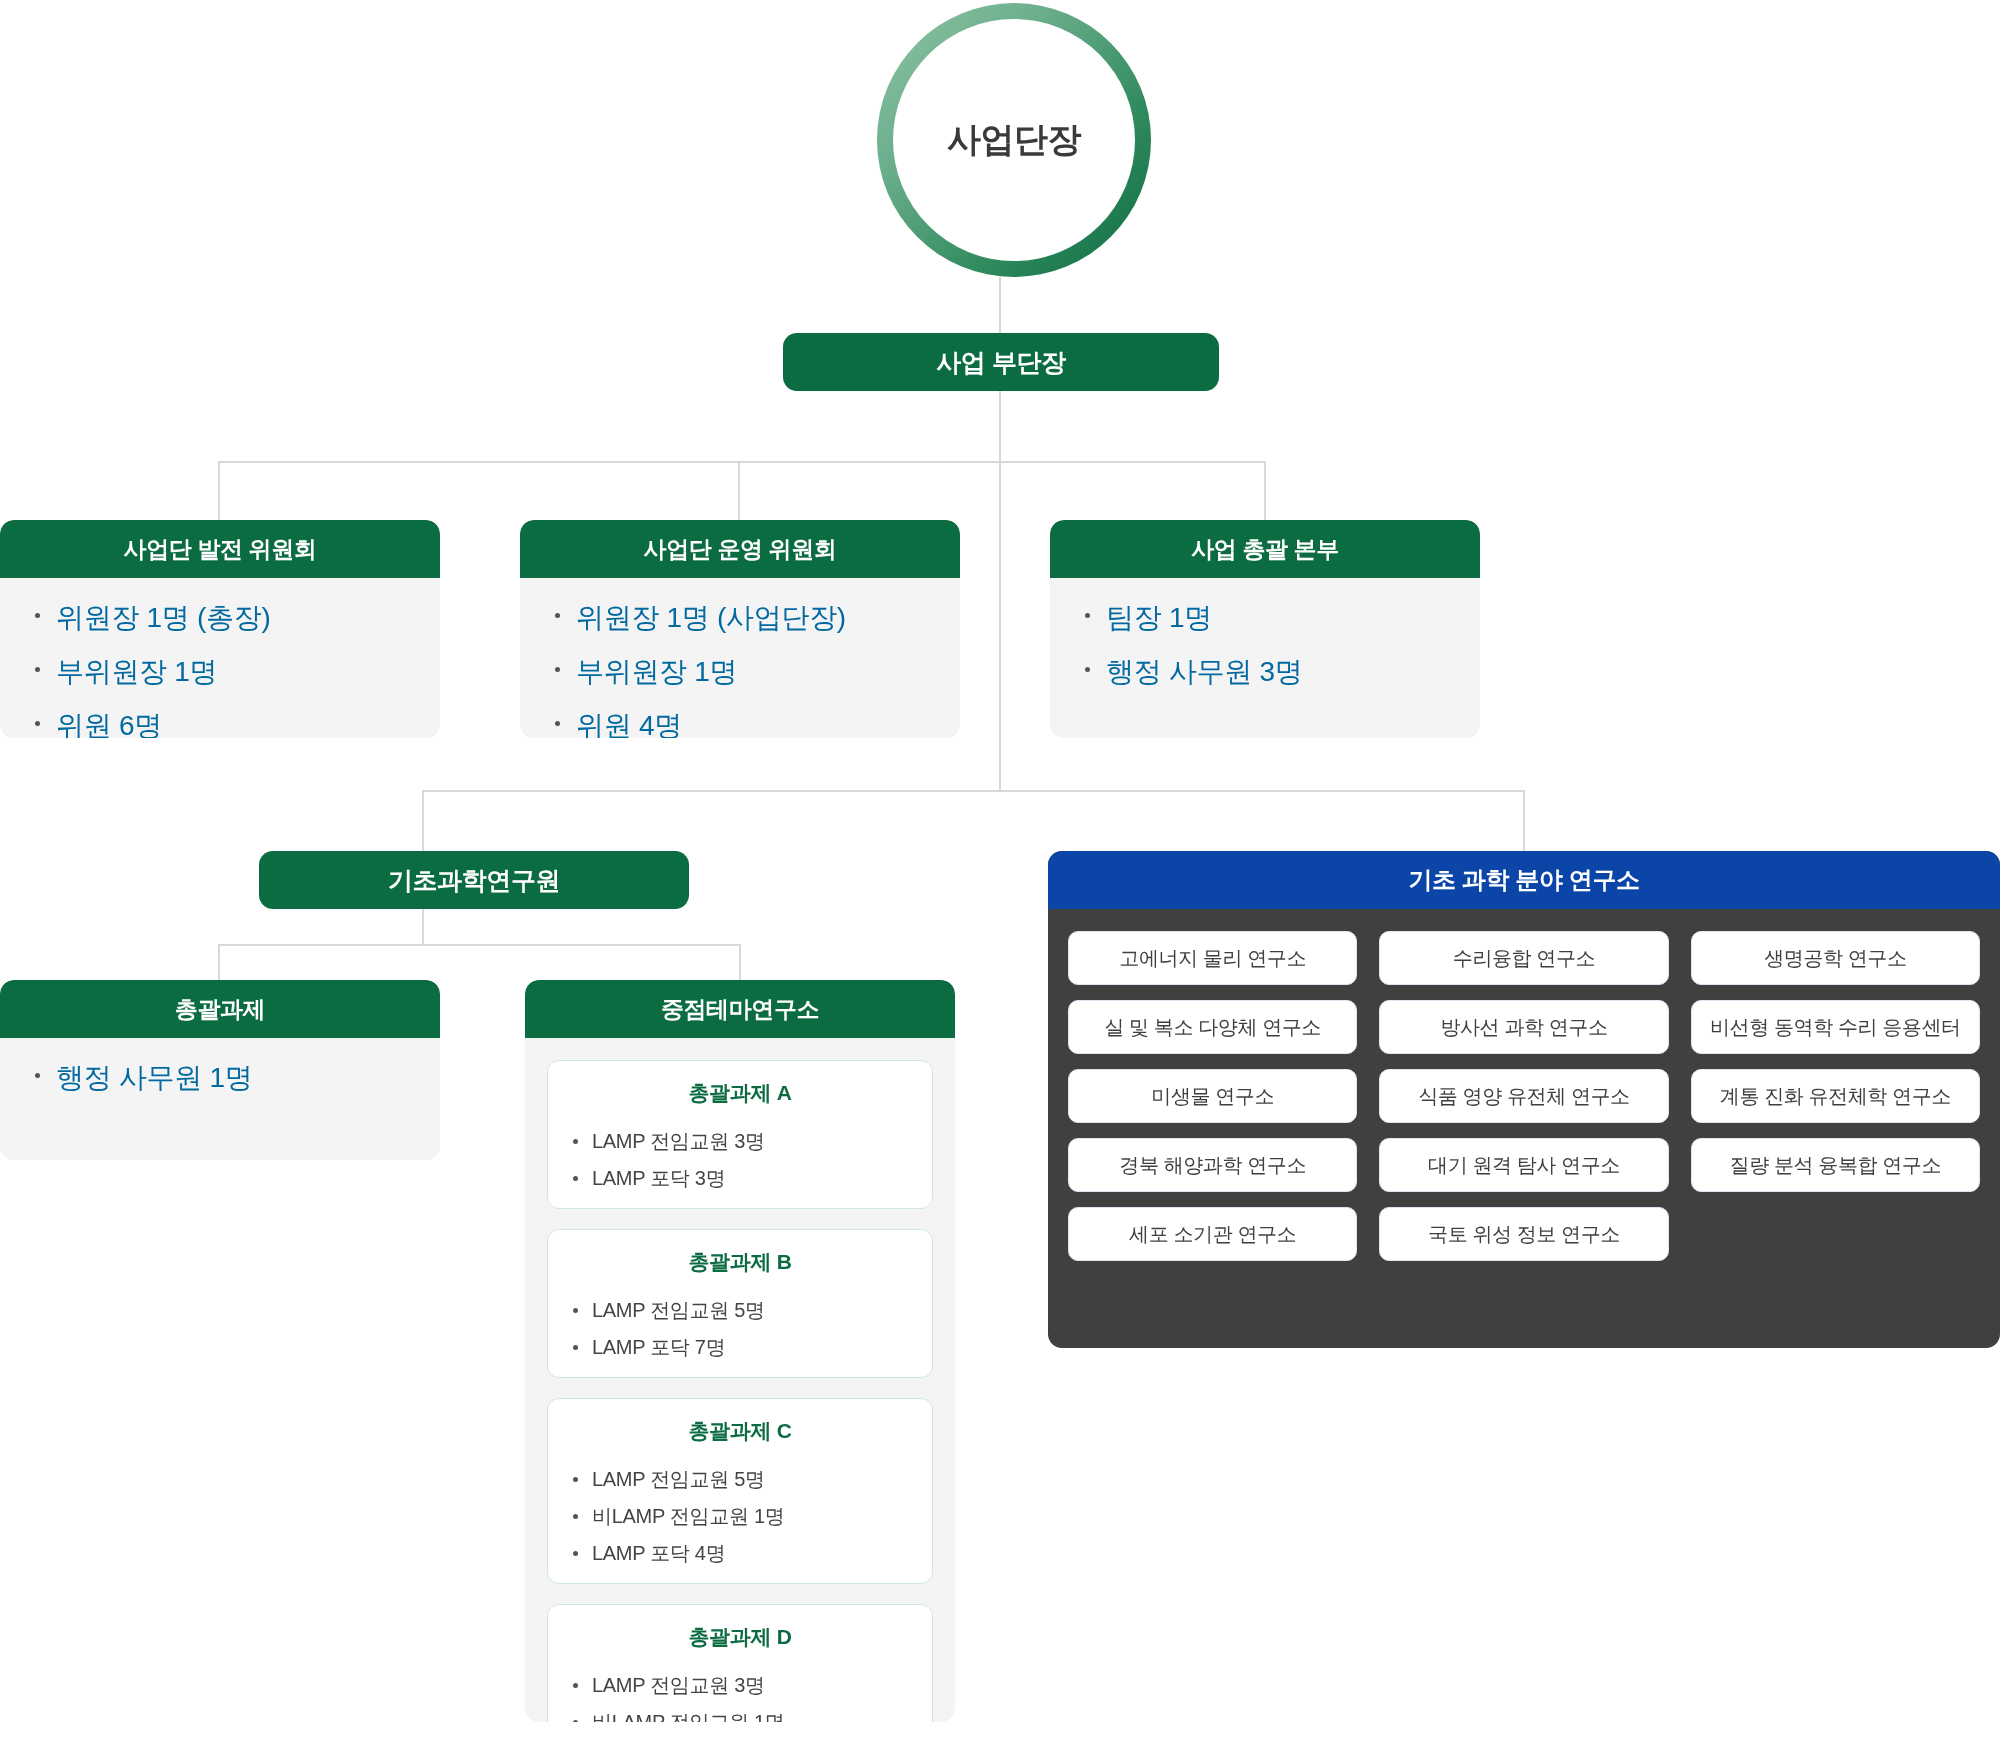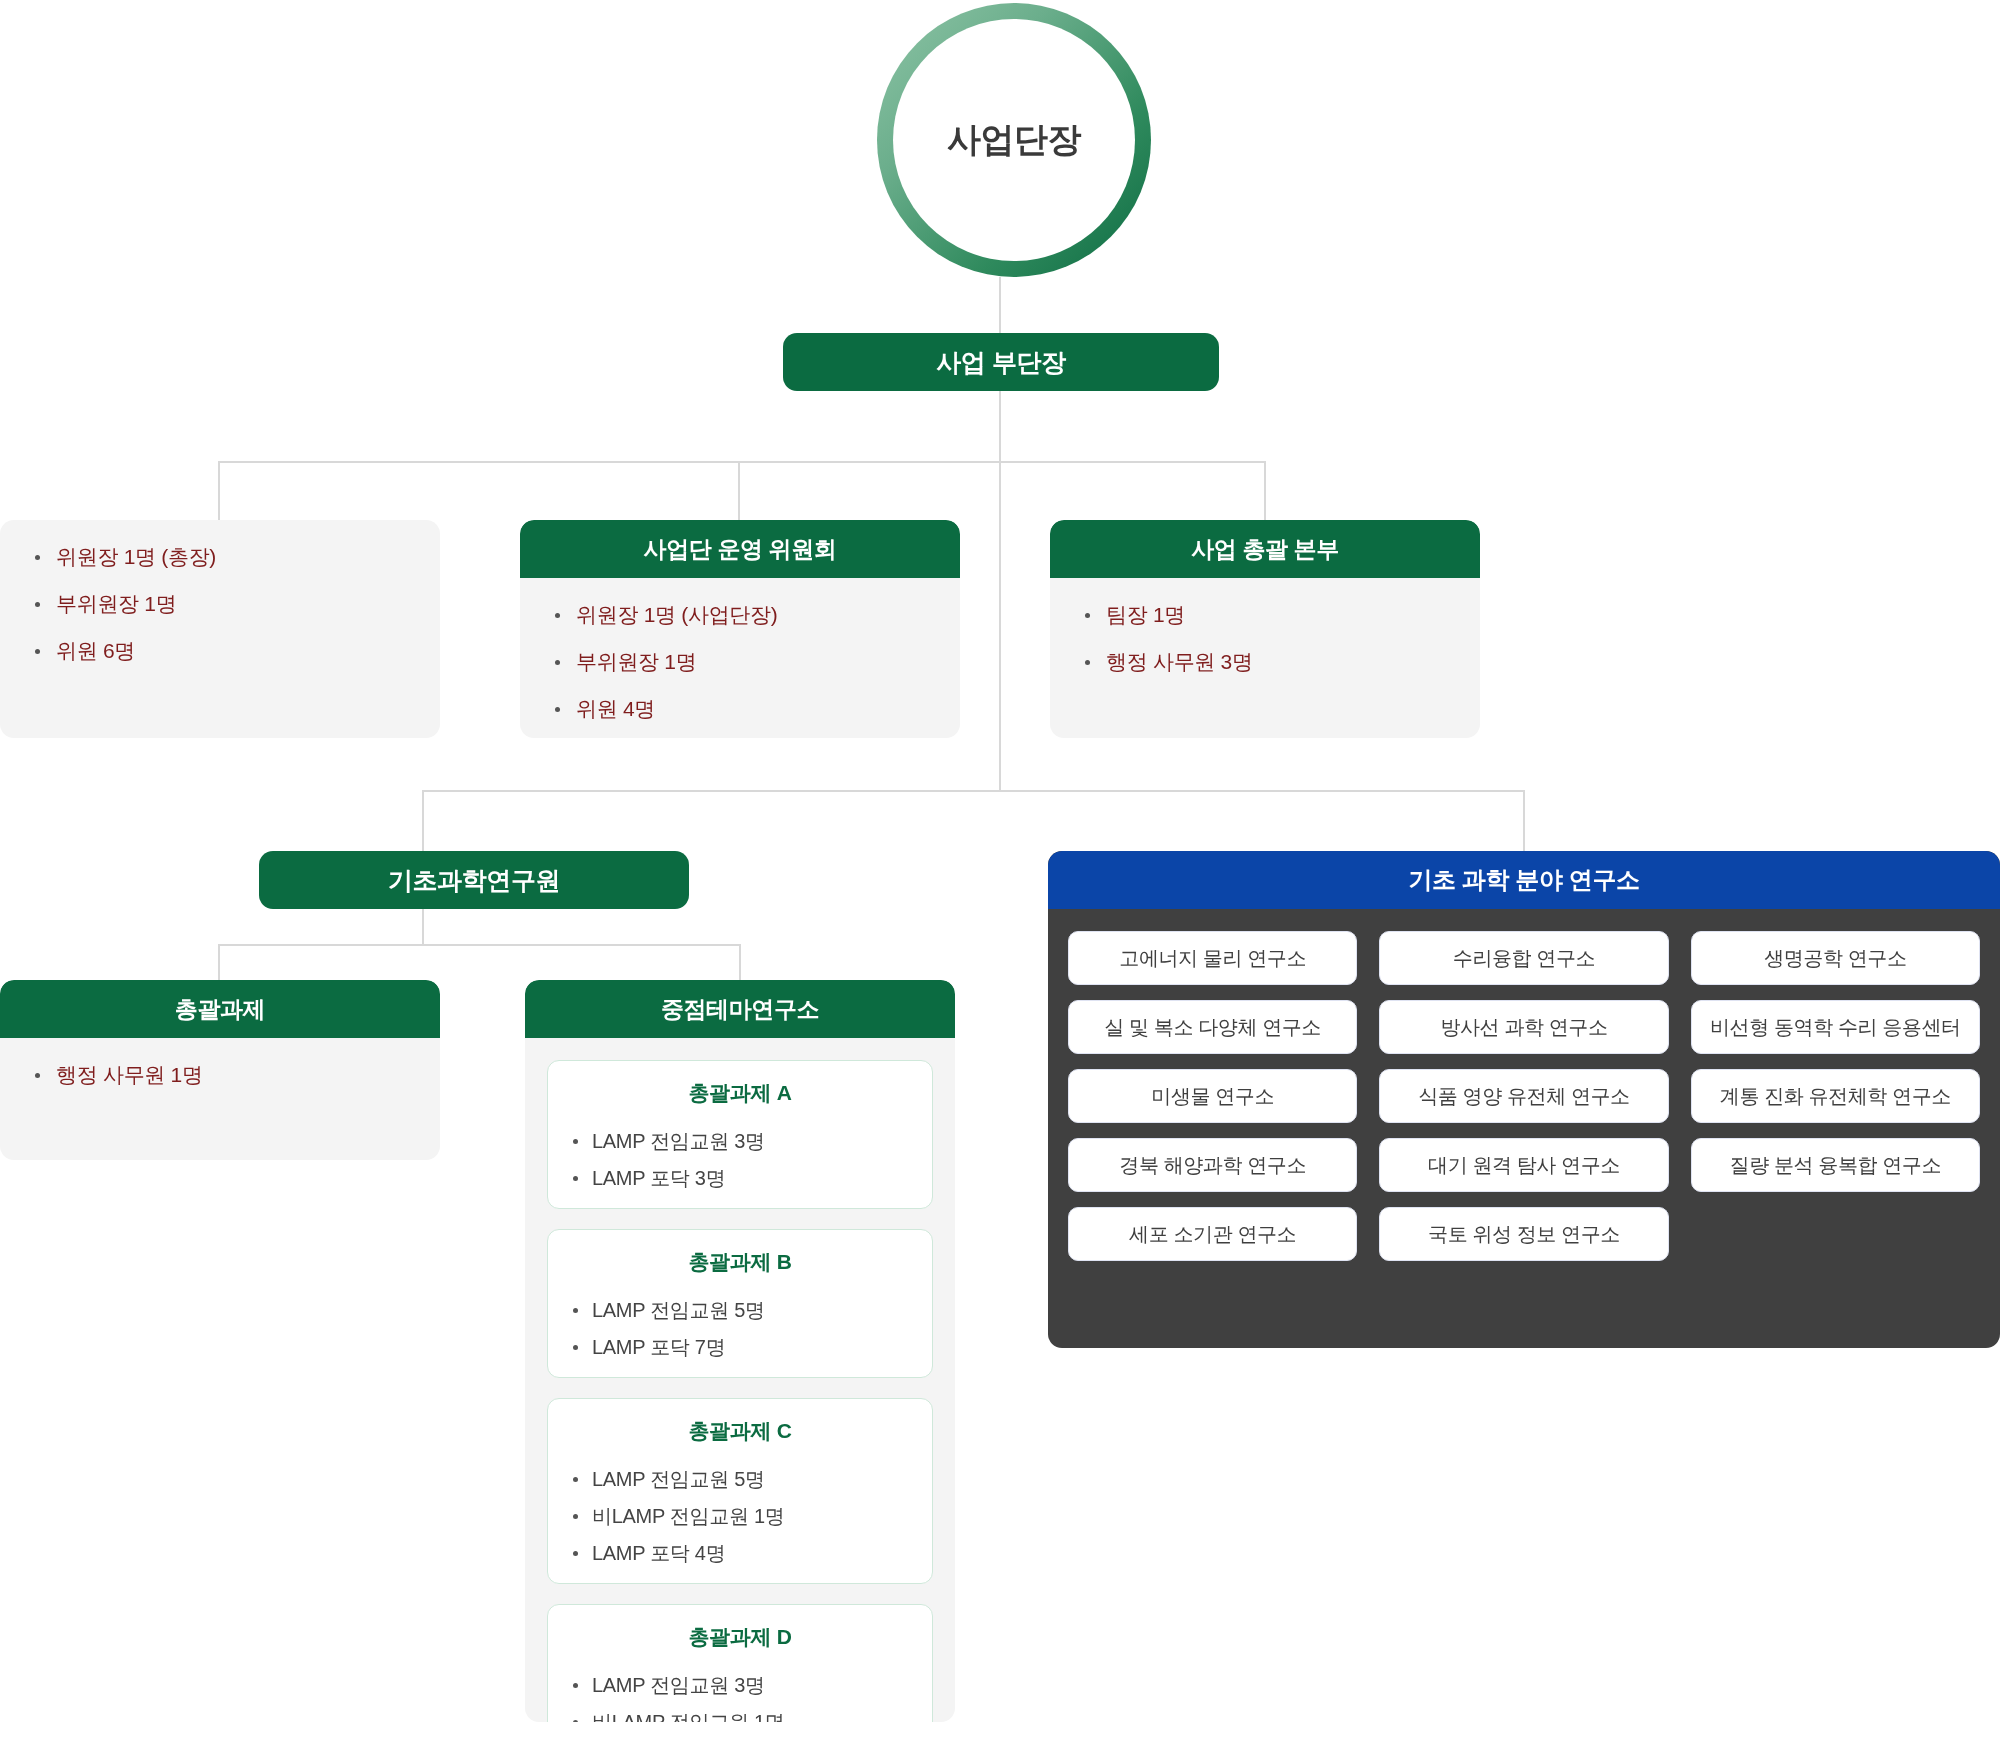--- a/index.html
+++ b/index.html
@@ -84,23 +84,23 @@
     justify-content: center;
     border-radius: 14px 14px 0 0;
   }
   .card > .card-body {
     padding: 26px 30px 30px 30px;
   }
   .card-body ul { list-style: none; }
   .card-body li {
     position: relative;
     padding-left: 26px;
-    font-size: 21px;
+    font-size: 28px;
     line-height: 1.0;
-    color: #7f1d1d;
+    color: #0369a1;
     margin-bottom: 26px;
     letter-spacing: -0.3px;
   }
   .card-body li:last-child { margin-bottom: 0; }
   .card-body li::before {
     content: "";
     position: absolute;
     left: 5px;
     top: 9px;
     width: 5px;
@@ -226,20 +226,21 @@
 
   <div class="root-circle">
     <span>사업단장</span>
   </div>
 
   <div class="pill" id="node-vice-director">
     <span>사업 부단장</span>
   </div>
 
   <div class="card" id="card-dev-committee">
+    <div class="card-head">사업단 발전 위원회</div>
     <div class="card-body">
       <ul>
         <li>위원장 1명 (총장)</li>
         <li>부위원장 1명</li>
         <li>위원 6명</li>
       </ul>
     </div>
   </div>
 
   <div class="card" id="card-oper-committee">

